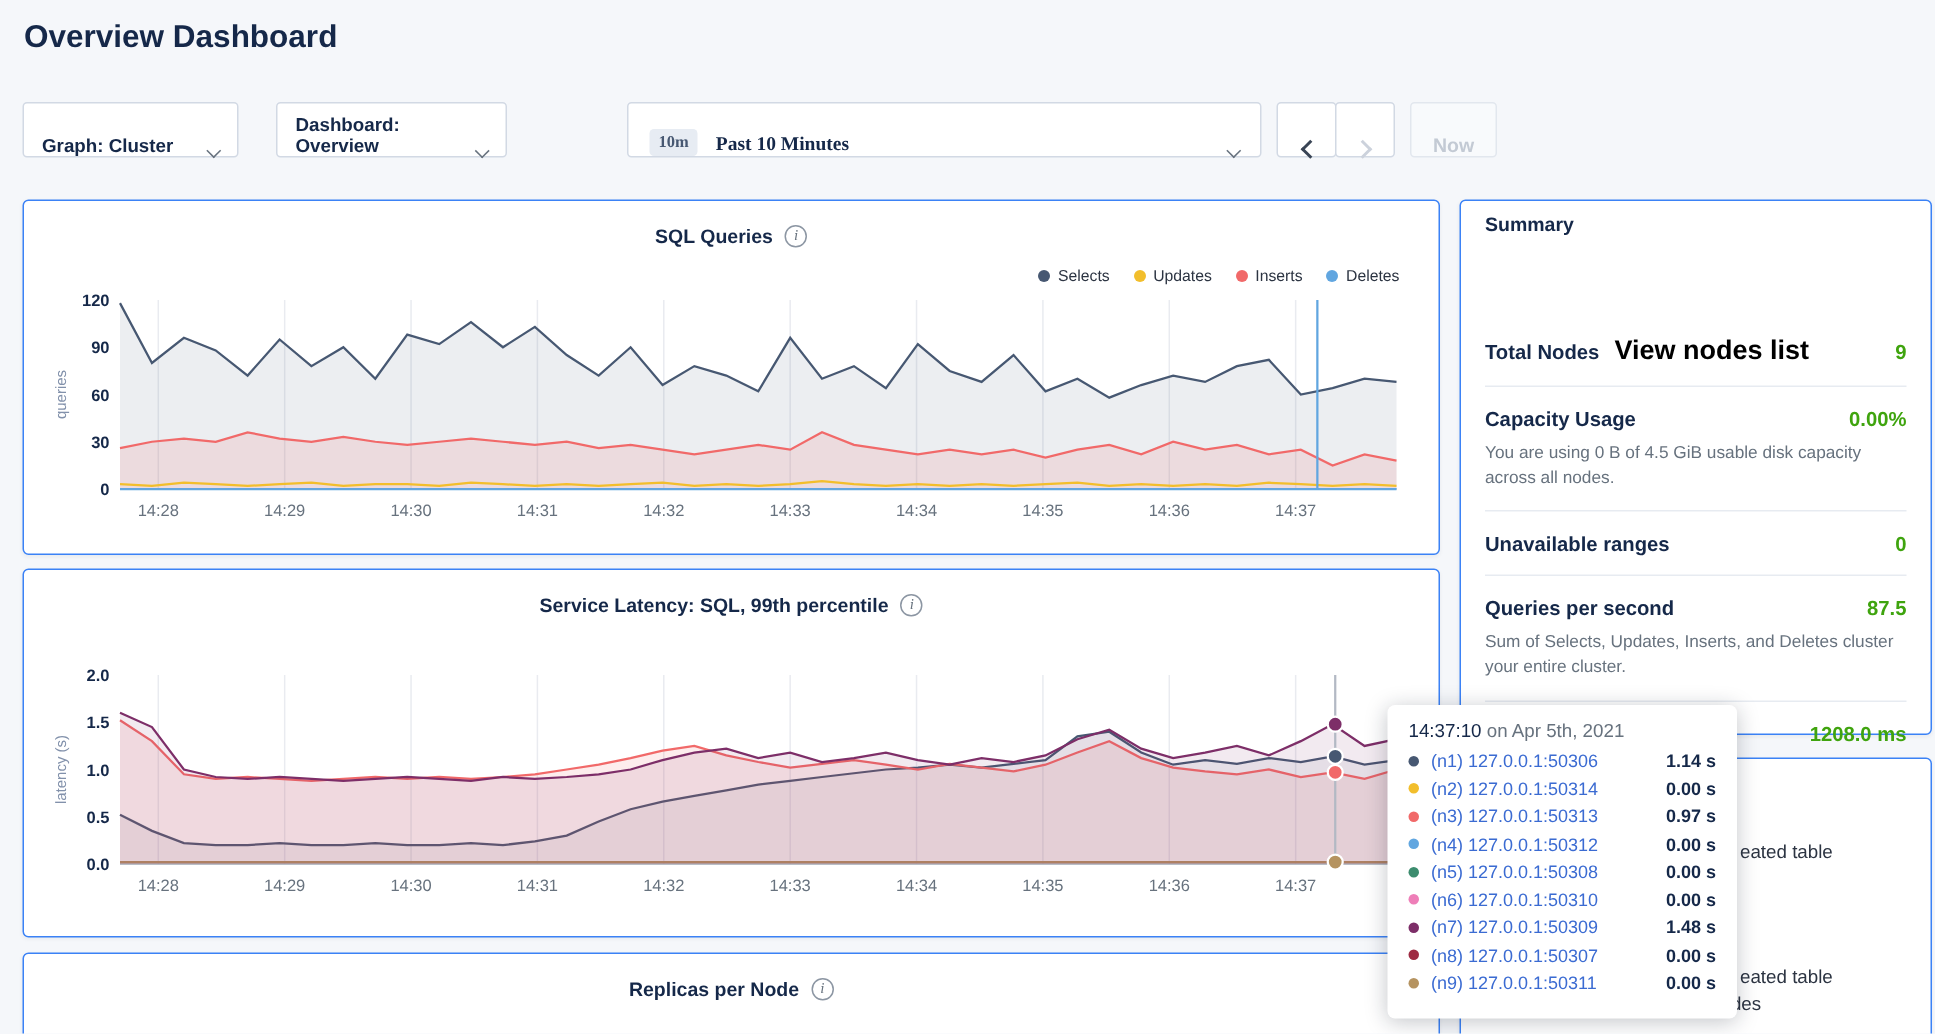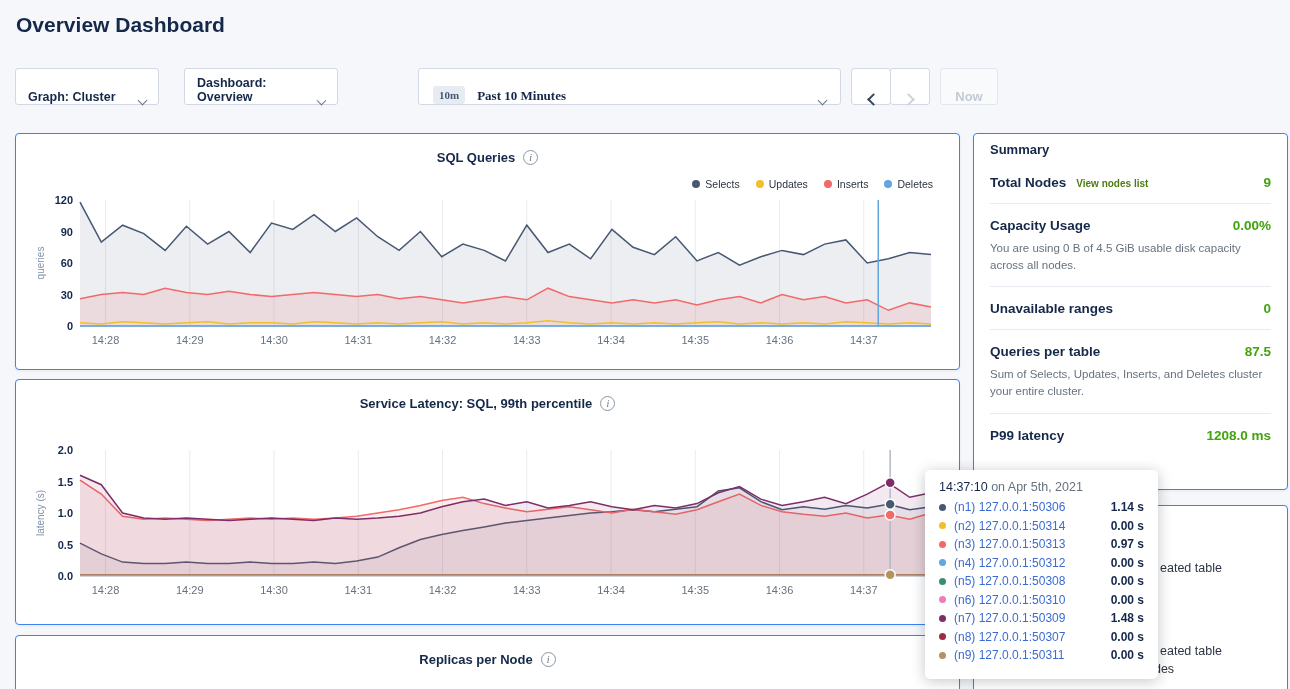--- a/index.html
+++ b/index.html
@@ -47,21 +47,21 @@
   .c1 .chart-svg { top:58px; }
   .c2 .chart-svg { top:62px; }
   svg text { font-family:"Liberation Sans",sans-serif; }
 
   
   .sum-title { margin:8px 0 4px; font-size:13px; font-weight:700; color:#152849; }
   .sum-row { border-bottom:1px solid #e7ebf1; padding:14px 0 13px; }
   .sum-row:last-child { border-bottom:none; }
   .sum-line { display:flex; align-items:baseline; }
   .sum-label { font-weight:700; font-size:13.5px; color:#152849; }
-  .sum-link { font-weight:700; font-size:10px; color:#4d7c0f; margin-left:10px; text-decoration:none; cursor:pointer; }
+  .sum-link { font-weight:700; font-size:18px; color:#000000; margin-left:10px; text-decoration:none; cursor:pointer;margin-top:48px; }
   .sum-val { margin-left:auto; font-weight:700; font-size:13.5px; color:#3fa40e; }
   .sum-sub { font-size:11.5px; color:#67727e; margin-top:7px; line-height:1.45; }
 
   
   .frag { position:absolute; font-size:12.5px; color:#2c3442; white-space:nowrap; }
   .frag0 { left:186px; top:55px; }
   .frag1 { left:186px; top:138px; }
   .frag2 { left:173px; top:156px; }
 
   
@@ -226,21 +226,21 @@
 
   <div class="sum-row">
     <div class="sum-line">
       <span class="sum-label">Unavailable ranges</span>
       <span class="sum-val">0</span>
     </div>
   </div>
 
   <div class="sum-row">
     <div class="sum-line">
-      <span class="sum-label">Queries per table</span>
+      <span class="sum-label">Queries per second</span>
       <span class="sum-val">87.5</span>
     </div>
     <div class="sum-sub">Sum of Selects, Updates, Inserts, and Deletes cluster your entire cluster.</div>
   </div>
 
   <div class="sum-row">
     <div class="sum-line">
       <span class="sum-label">P99 latency</span>
       <span class="sum-val">1208.0 ms</span>
     </div>

